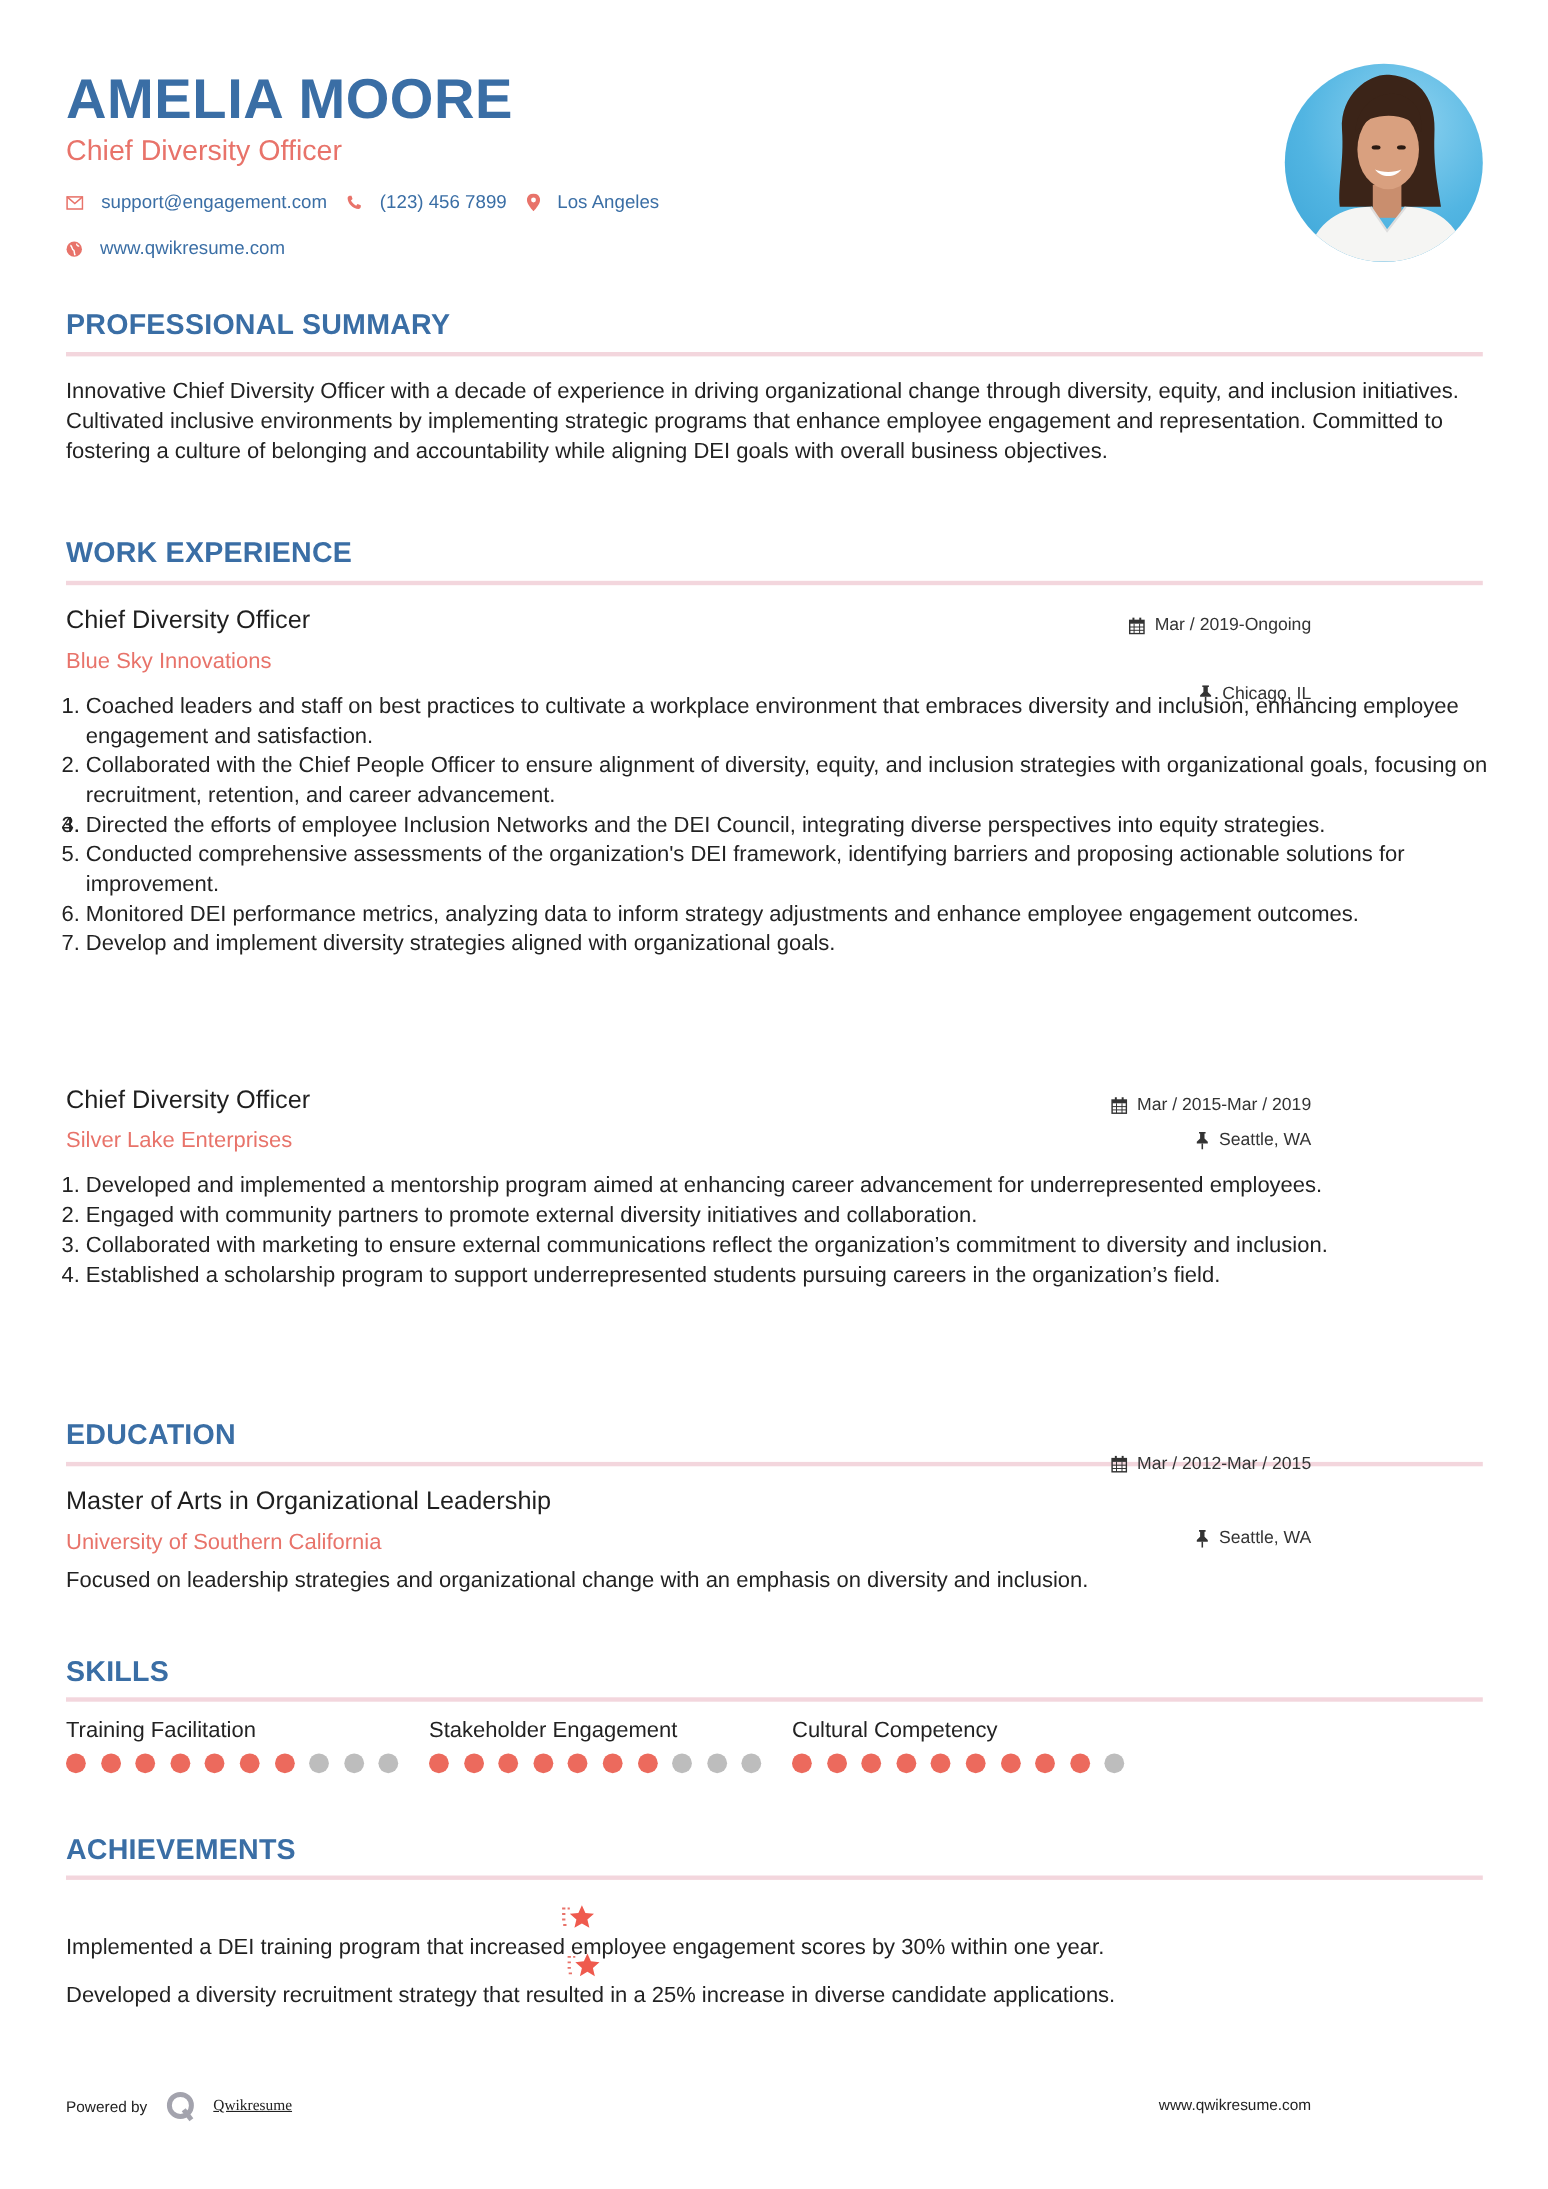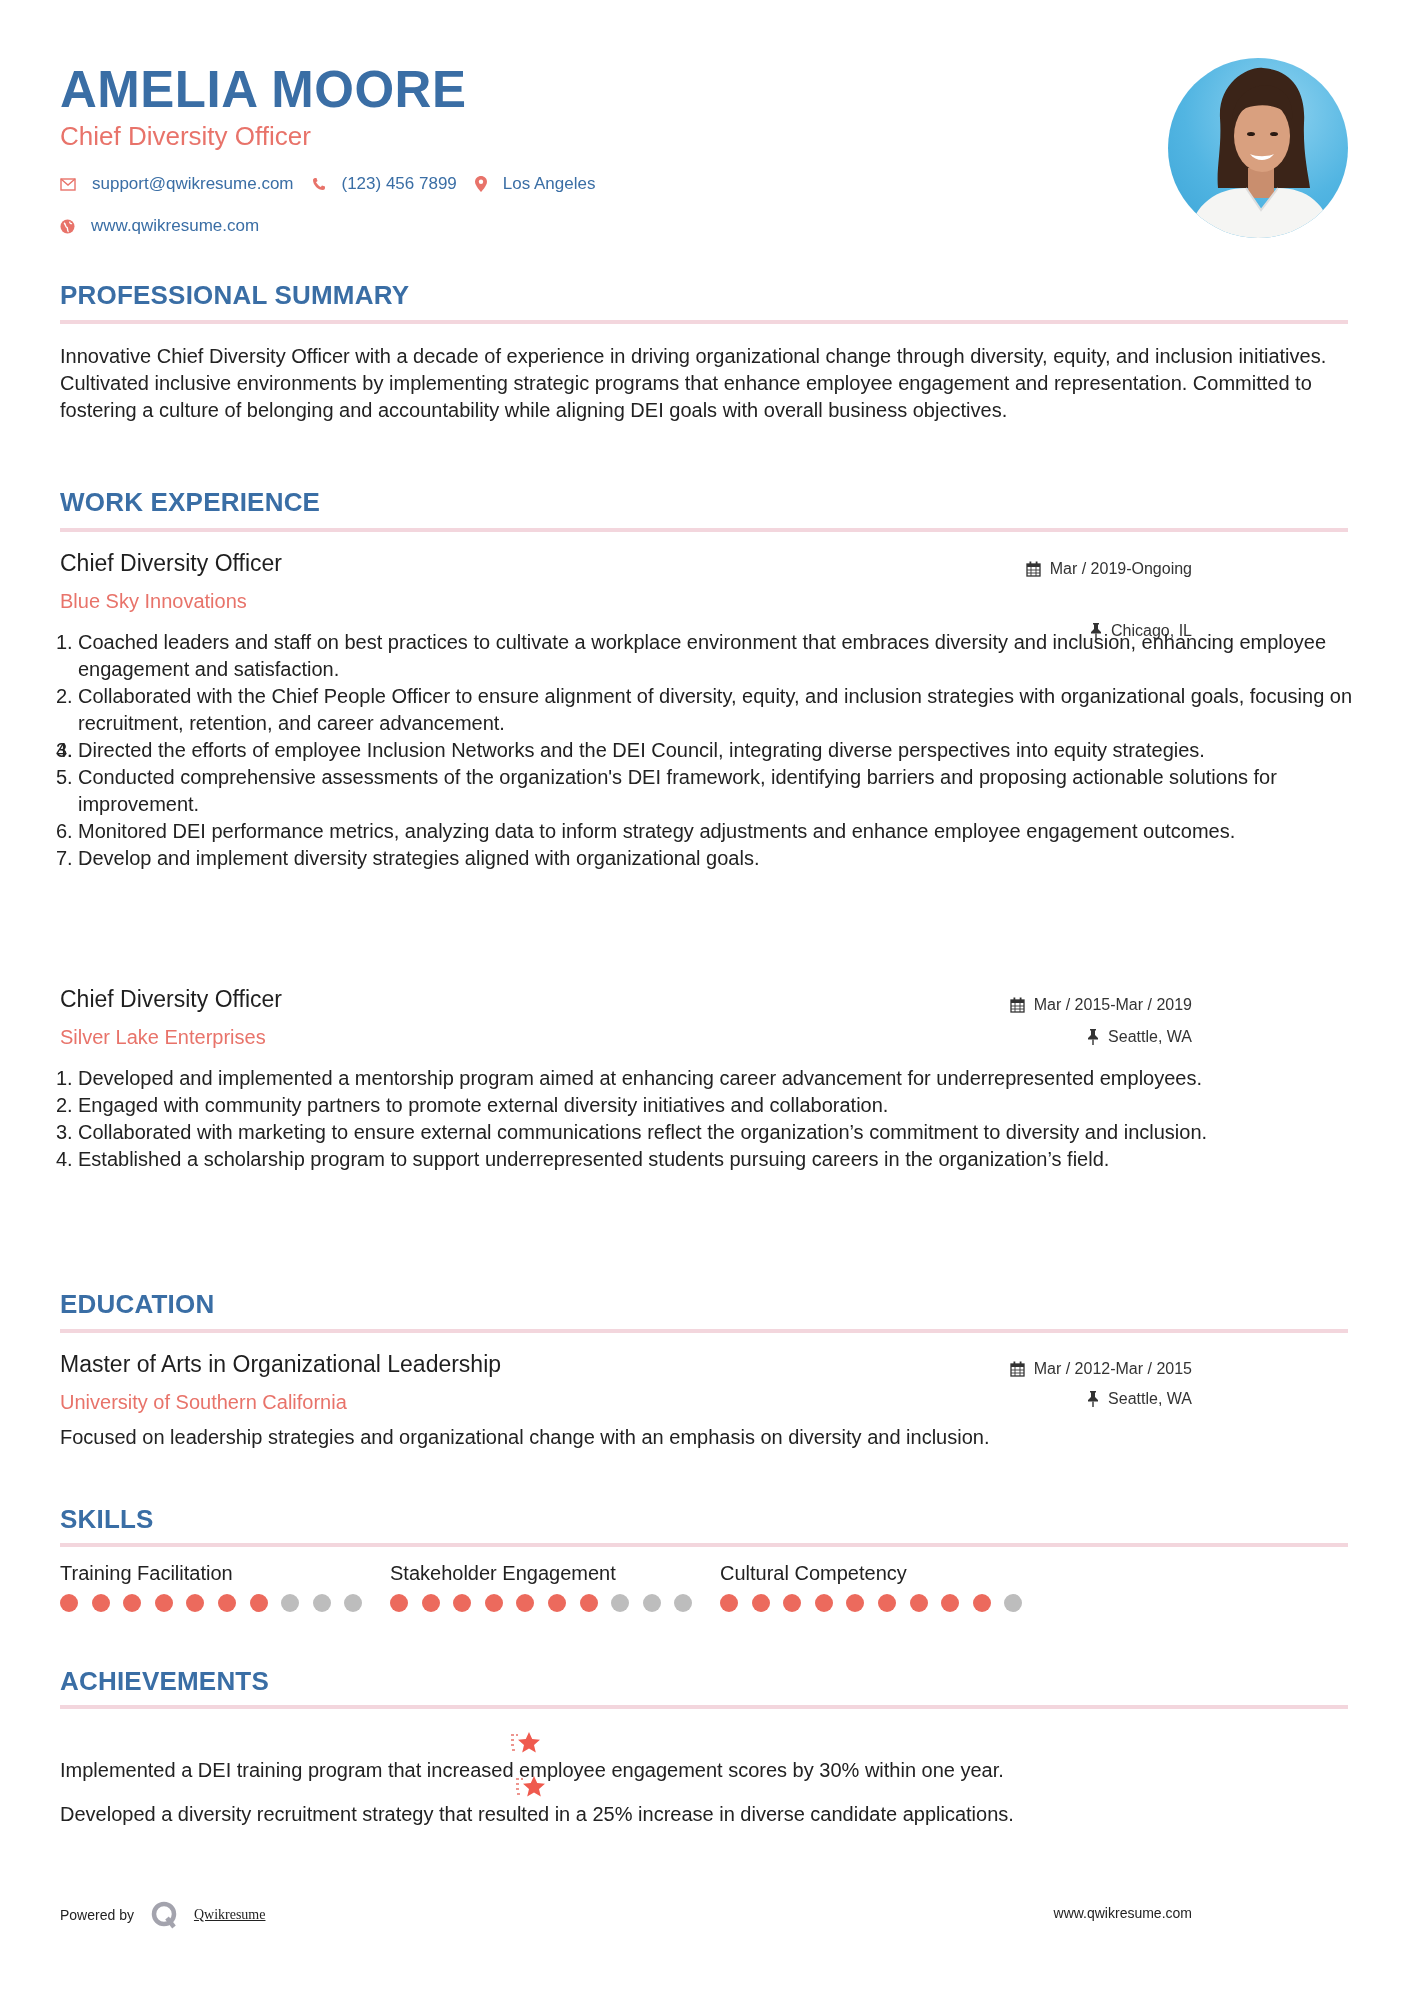--- a/index.html
+++ b/index.html
@@ -57,21 +57,21 @@
 
   <div class="name">AMELIA MOORE</div>
   <div class="title">Chief Diversity Officer</div>
 
   <div class="contacts">
     <span class="ci">
       <svg width="16" height="13" viewBox="0 0 16 13">
           <rect x="1" y="1" width="14" height="11" fill="none" stroke="#e8736a" stroke-width="1.4"></rect>
           <path d="M1 1 L8 7 L15 1" fill="none" stroke="#e8736a" stroke-width="1.4"></path>
         </svg>
-      <span>support@qwikresume.com</span>
+      <span>support@engagement.com</span>
     </span>
     <span class="ci">
       <svg width="14" height="14" viewBox="0 0 14 14">
           <path d="M3 1 C2 1 1 2 1 3 C1 8 6 13 11 13 C12 13 13 12 13 11 L13 9.5 L10 8.5 L8.8 10 C7 9 5 7 4 5.2 L5.5 4 L4.5 1 Z" fill="#e8736a"></path>
         </svg>
       <span>(123) 456 7899</span>
     </span>
     <span class="ci">
       <svg width="12" height="16" viewBox="0 0 12 16">
           <path d="M6 0 C2.7 0 0 2.6 0 5.8 C0 10 6 16 6 16 C6 16 12 10 12 5.8 C12 2.6 9.3 0 6 0 Z" fill="#e8736a"></path>
@@ -170,21 +170,21 @@
     <li><span class="num">1.</span><span>Developed and implemented a mentorship program aimed at enhancing career advancement for underrepresented employees.</span></li>
     <li><span class="num">2.</span><span>Engaged with community partners to promote external diversity initiatives and collaboration.</span></li>
     <li><span class="num">3.</span><span>Collaborated with marketing to ensure external communications reflect the organization’s commitment to diversity and inclusion.</span></li>
     <li><span class="num">4.</span><span>Established a scholarship program to support underrepresented students pursuing careers in the organization’s field.</span></li>
   </ol>
 
   <div class="section-title" style="top:1288px;">EDUCATION</div>
   <div class="section-rule" style="top:1329px;"></div>
   <div class="job-title" style="top:1349px;">Master of Arts in Organizational Leadership</div>
   <div class="company" style="top:1389px;">University of Southern California</div>
-  <div class="meta" style="top:1358px;">
+  <div class="meta" style="top:1320px;">
     <svg width="15" height="16" viewBox="0 0 15 16">
         <rect x="1" y="3" width="13" height="12" fill="none" stroke="#333" stroke-width="1.3"></rect>
         <rect x="1" y="3" width="13" height="3" fill="#333"></rect>
         <rect x="3.5" y="0.5" width="1.8" height="4" fill="#333"></rect>
         <rect x="9.7" y="0.5" width="1.8" height="4" fill="#333"></rect>
         <path d="M1 9 H14 M1 12 H14 M5 6 V15 M10 6 V15" stroke="#333" stroke-width="0.9"></path>
       </svg>
     <span>Mar / 2012-Mar / 2015</span>
   </div>
   <div class="meta" style="top:1388px;">

